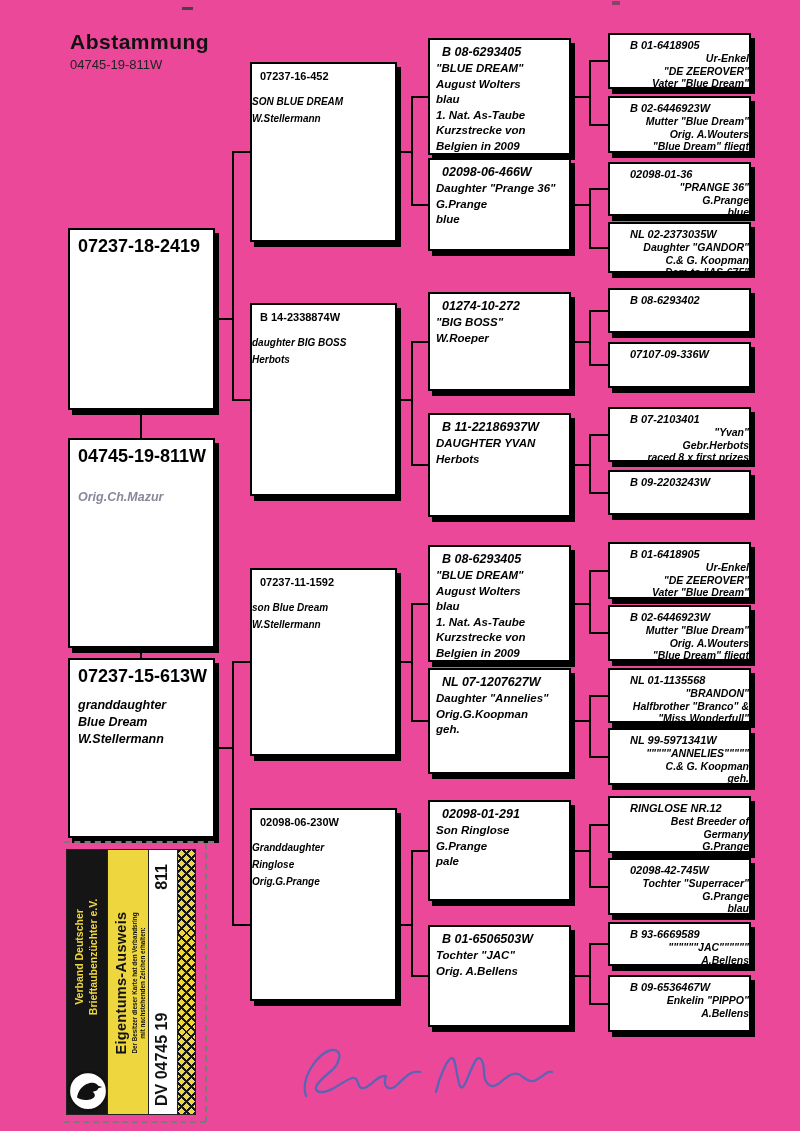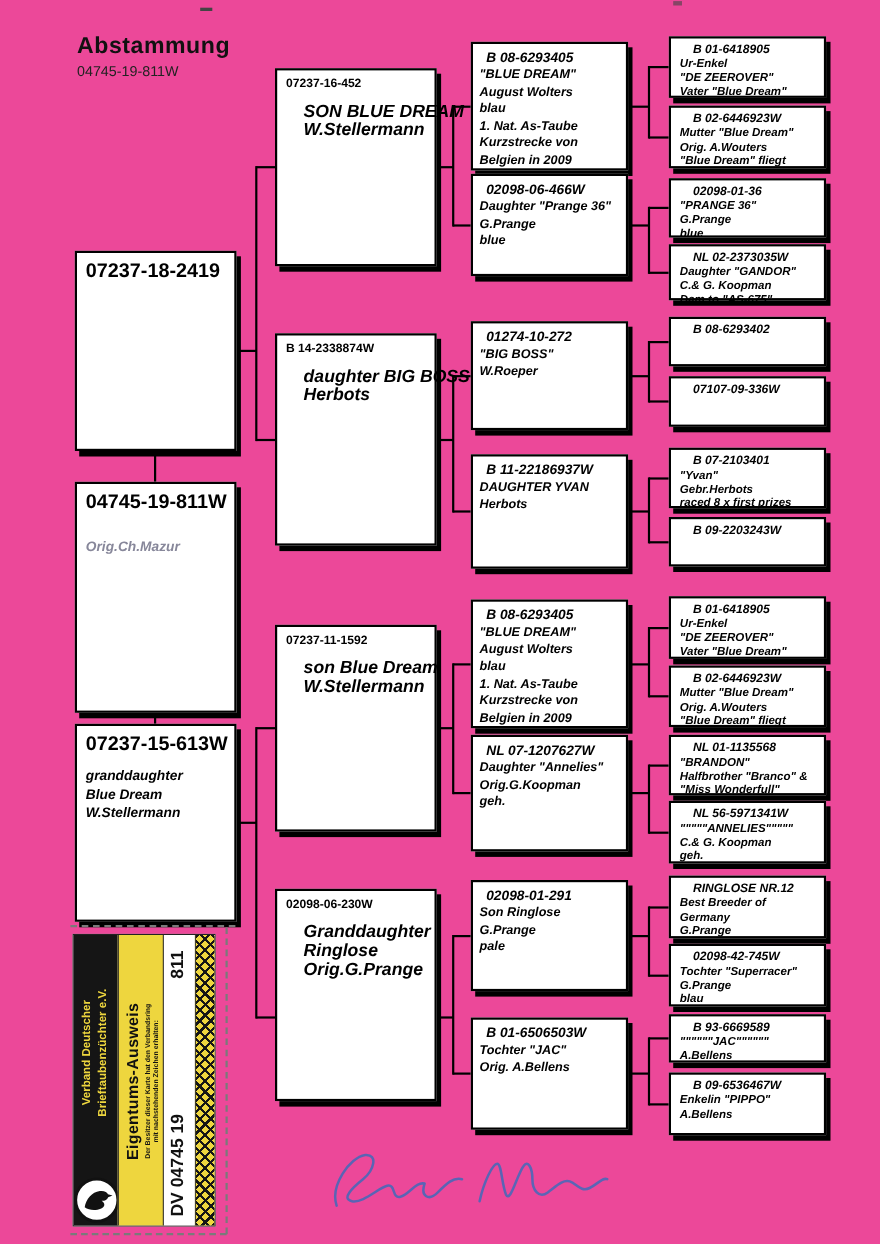--- a/index.html
+++ b/index.html
@@ -16,23 +16,23 @@
 
   
   .pbox { position:absolute; background:#fff; border:2px solid #000; box-shadow:4px 5px 0 #000; }
   .pbox .ring { font-weight:bold; color:#000; white-space:nowrap; padding:6px 4px 0 8px; }
   .g1 .ring { font-size:18px; }
   .g2 .ring { font-size:11px; }
   .g3 .ring { font-size:12.5px; font-style:italic; padding:5px 3px 0 12px; }
   .g4 .ring { font-size:11px;  font-style:italic; padding:4px 3px 0 20px; }
   .bline { font-weight:bold; font-style:italic; color:#000; white-space:nowrap; }
   .g1 .lines { margin-top:10px; } .g1 .bline { font-size:12.5px; line-height:17px; padding-left:8px; }
-  .g2 .lines { margin-top:11px; } .g2 .bline { font-size:16px;   line-height:17px; padding-left:24px; }
+  .g2 .lines { margin-top:11px; } .g2 .bline { font-size:10px;   line-height:17px; padding-left:0; }
   .g3 .lines { margin-top:2px; }  .g3 .bline { font-size:11.5px; line-height:15.5px; padding-left:6px; }
-  .g4 .lines { margin-top:1px; }  .g4 .bline { font-size:10.5px; line-height:12.5px; padding-left:8px; }
+  .g4 .lines { margin-top:1px;text-align:right; }  .g4 .bline { font-size:10.5px; line-height:12.5px; padding-left:8px; }
   .muted .lines { margin-top:22px; }
   .muted .bline { color:var(--muted,#87879a); }
 
   .cline { position:absolute; background:#000; }
 
   
   .perf-h { position:absolute; border-top:2px dashed #7a7a7a; height:0; }
   .perf-v { position:absolute; border-left:2px dashed #7a7a7a; width:0; }
 
   
@@ -312,21 +312,21 @@
       </div>
       <div class="pbox g4" style="left: 608px; top: 668px; width: 143px; height: 55px;">
         <div class="ring">NL 01-1135568</div>
         <div class="lines">
           <div class="bline">"BRANDON"</div>
           <div class="bline">Halfbrother "Branco" &amp;</div>
           <div class="bline">"Miss Wonderfull"</div>
         </div>
       </div>
       <div class="pbox g4" style="left: 608px; top: 728px; width: 143px; height: 57px;">
-        <div class="ring">NL 56-5971341W</div>
+        <div class="ring">NL 99-5971341W</div>
         <div class="lines">
           <div class="bline">"""""ANNELIES"""""</div>
           <div class="bline">C.&amp; G. Koopman</div>
           <div class="bline">geh.</div>
         </div>
       </div>
       <div class="pbox g4" style="left: 608px; top: 796px; width: 143px; height: 57px;">
         <div class="ring">RINGLOSE NR.12</div>
         <div class="lines">
           <div class="bline">Best Breeder of</div>

